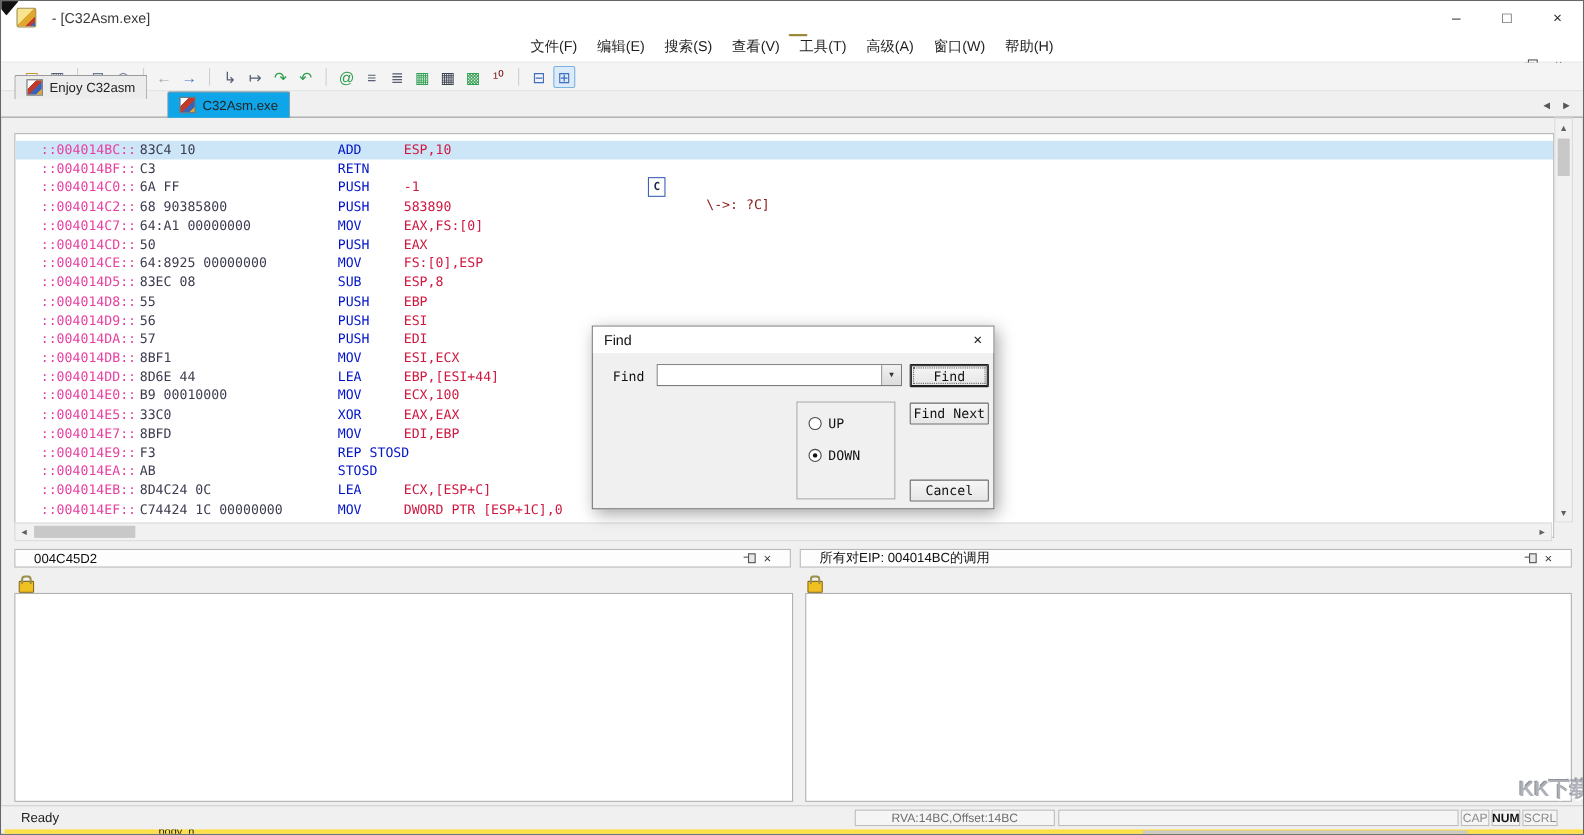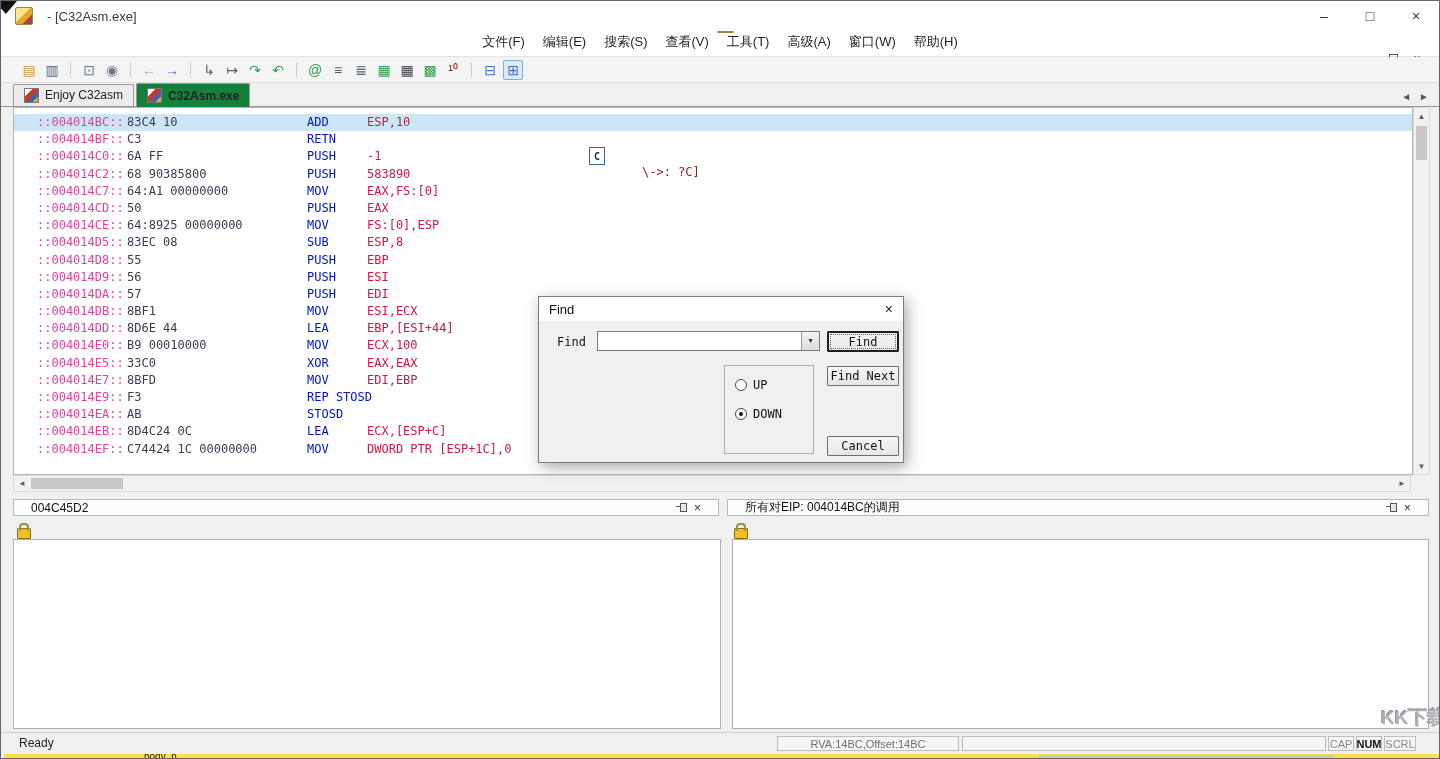--- a/index.html
+++ b/index.html
@@ -28,26 +28,26 @@
   
   .toolbar{position:absolute;left:0;top:56px;width:100%;height:26px;background:#f4f4f4;border-bottom:1px solid #e0e0e0;box-sizing:border-box;display:flex;align-items:center;}
   .ticons{display:flex;align-items:center;gap:3px;padding-left:18px;}
   .ticon{width:20px;height:20px;display:flex;align-items:center;justify-content:center;font-size:14px;box-sizing:border-box;}
   .ticon.pressed{background:#dcebfa;border:1px solid #7ab0e0;border-radius:2px;}
   .tsep{width:1px;height:16px;background:#cfcfcf;margin:0 5px;}
   
   .tabbar{position:absolute;left:0;top:82px;width:100%;height:24px;background:#f0f0f0;border-bottom:1px solid #9a9a9a;box-sizing:border-box;display:flex;align-items:flex-end;padding-left:12px;}
   .tab{height:21px;display:flex;align-items:center;gap:6px;padding:0 10px;border:1px solid #9a9a9a;border-bottom:none;
        background:#ececec;font-size:12px;color:#222;margin-right:2px;border-radius:2px 2px 0 0;}
-  .tab.active{background:#15803d;font-weight:bold;height:23px;margin-bottom:-1px;}
+  .tab.active{background:#0ea5e9;font-weight:normal;height:23px;margin-bottom:-1px;margin-top:15px;}
   .tab-ico{display:inline-block;width:13px;height:13px;border:1px solid #777;
            background:linear-gradient(135deg,#fff 0 30%,#c23a2a 30% 55%,#3a63b8 55% 80%,#e0a62e 80% 100%);}
   .tabnav{margin-left:auto;display:flex;gap:8px;padding:0 10px 4px 0;font-size:10px;color:#555;}
   
-  .disasm{position:absolute;left:12px;top:106px;width:1400px;height:368px;background:#fff;border:1px solid #b5b5b5;
+  .disasm{position:absolute;left:12px;top:120px;width:1400px;height:368px;background:#fff;border:1px solid #b5b5b5;
           box-sizing:border-box;overflow:hidden;font-family:"DejaVu Sans Mono",monospace;font-size:12px;padding-top:6px;}
   .dline{height:17.2px;line-height:17.2px;white-space:nowrap;}
   .dline.hl{background:var(--hl);}
   .c-addr{display:inline-block;width:90px;margin-left:23px;color:var(--addr);}
   .c-bytes{display:inline-block;width:180px;color:var(--bytes);}
   .c-mn{display:inline-block;min-width:60px;color:var(--mn);white-space:pre;}
   .c-op{color:var(--op);}
   .float-c{position:absolute;left:575px;top:39px;width:14px;height:16px;border:1px solid #3a63b8;
            font:bold 10px "DejaVu Sans Mono",monospace;color:#1a2a4a;display:flex;align-items:center;justify-content:center;background:#fff;}
   .float-comment{position:absolute;left:628px;top:57px;color:#8b1a1a;font-size:12px;}
@@ -177,21 +177,21 @@
         <span class="ticon" style="color: rgb(58, 66, 80);">▦</span>
         <span class="ticon" style="color: rgb(47, 158, 79);">▩</span>
         <span class="ticon" style="color: #7f1d1d;">¹⁰</span>
         <span class="tsep"></span>
         <span class="ticon" style="color: rgb(63, 111, 191);">⊟</span>
         <span class="ticon pressed" style="color: rgb(63, 111, 191);">⊞</span>
       </div>
   </div>
 
   <div class="tabbar">
-    <div style="display:flex;align-items:center;">
+    <div style="display:flex;align-items:flex-start;gap:16px;">
         <div class="tab">
           <span class="tab-ico"></span>
           <span>Enjoy C32asm</span>
         </div>
         <div class="tab active">
           <span class="tab-ico"></span>
           <span>C32Asm.exe</span>
         </div>
       </div>
     <div class="tabnav">

